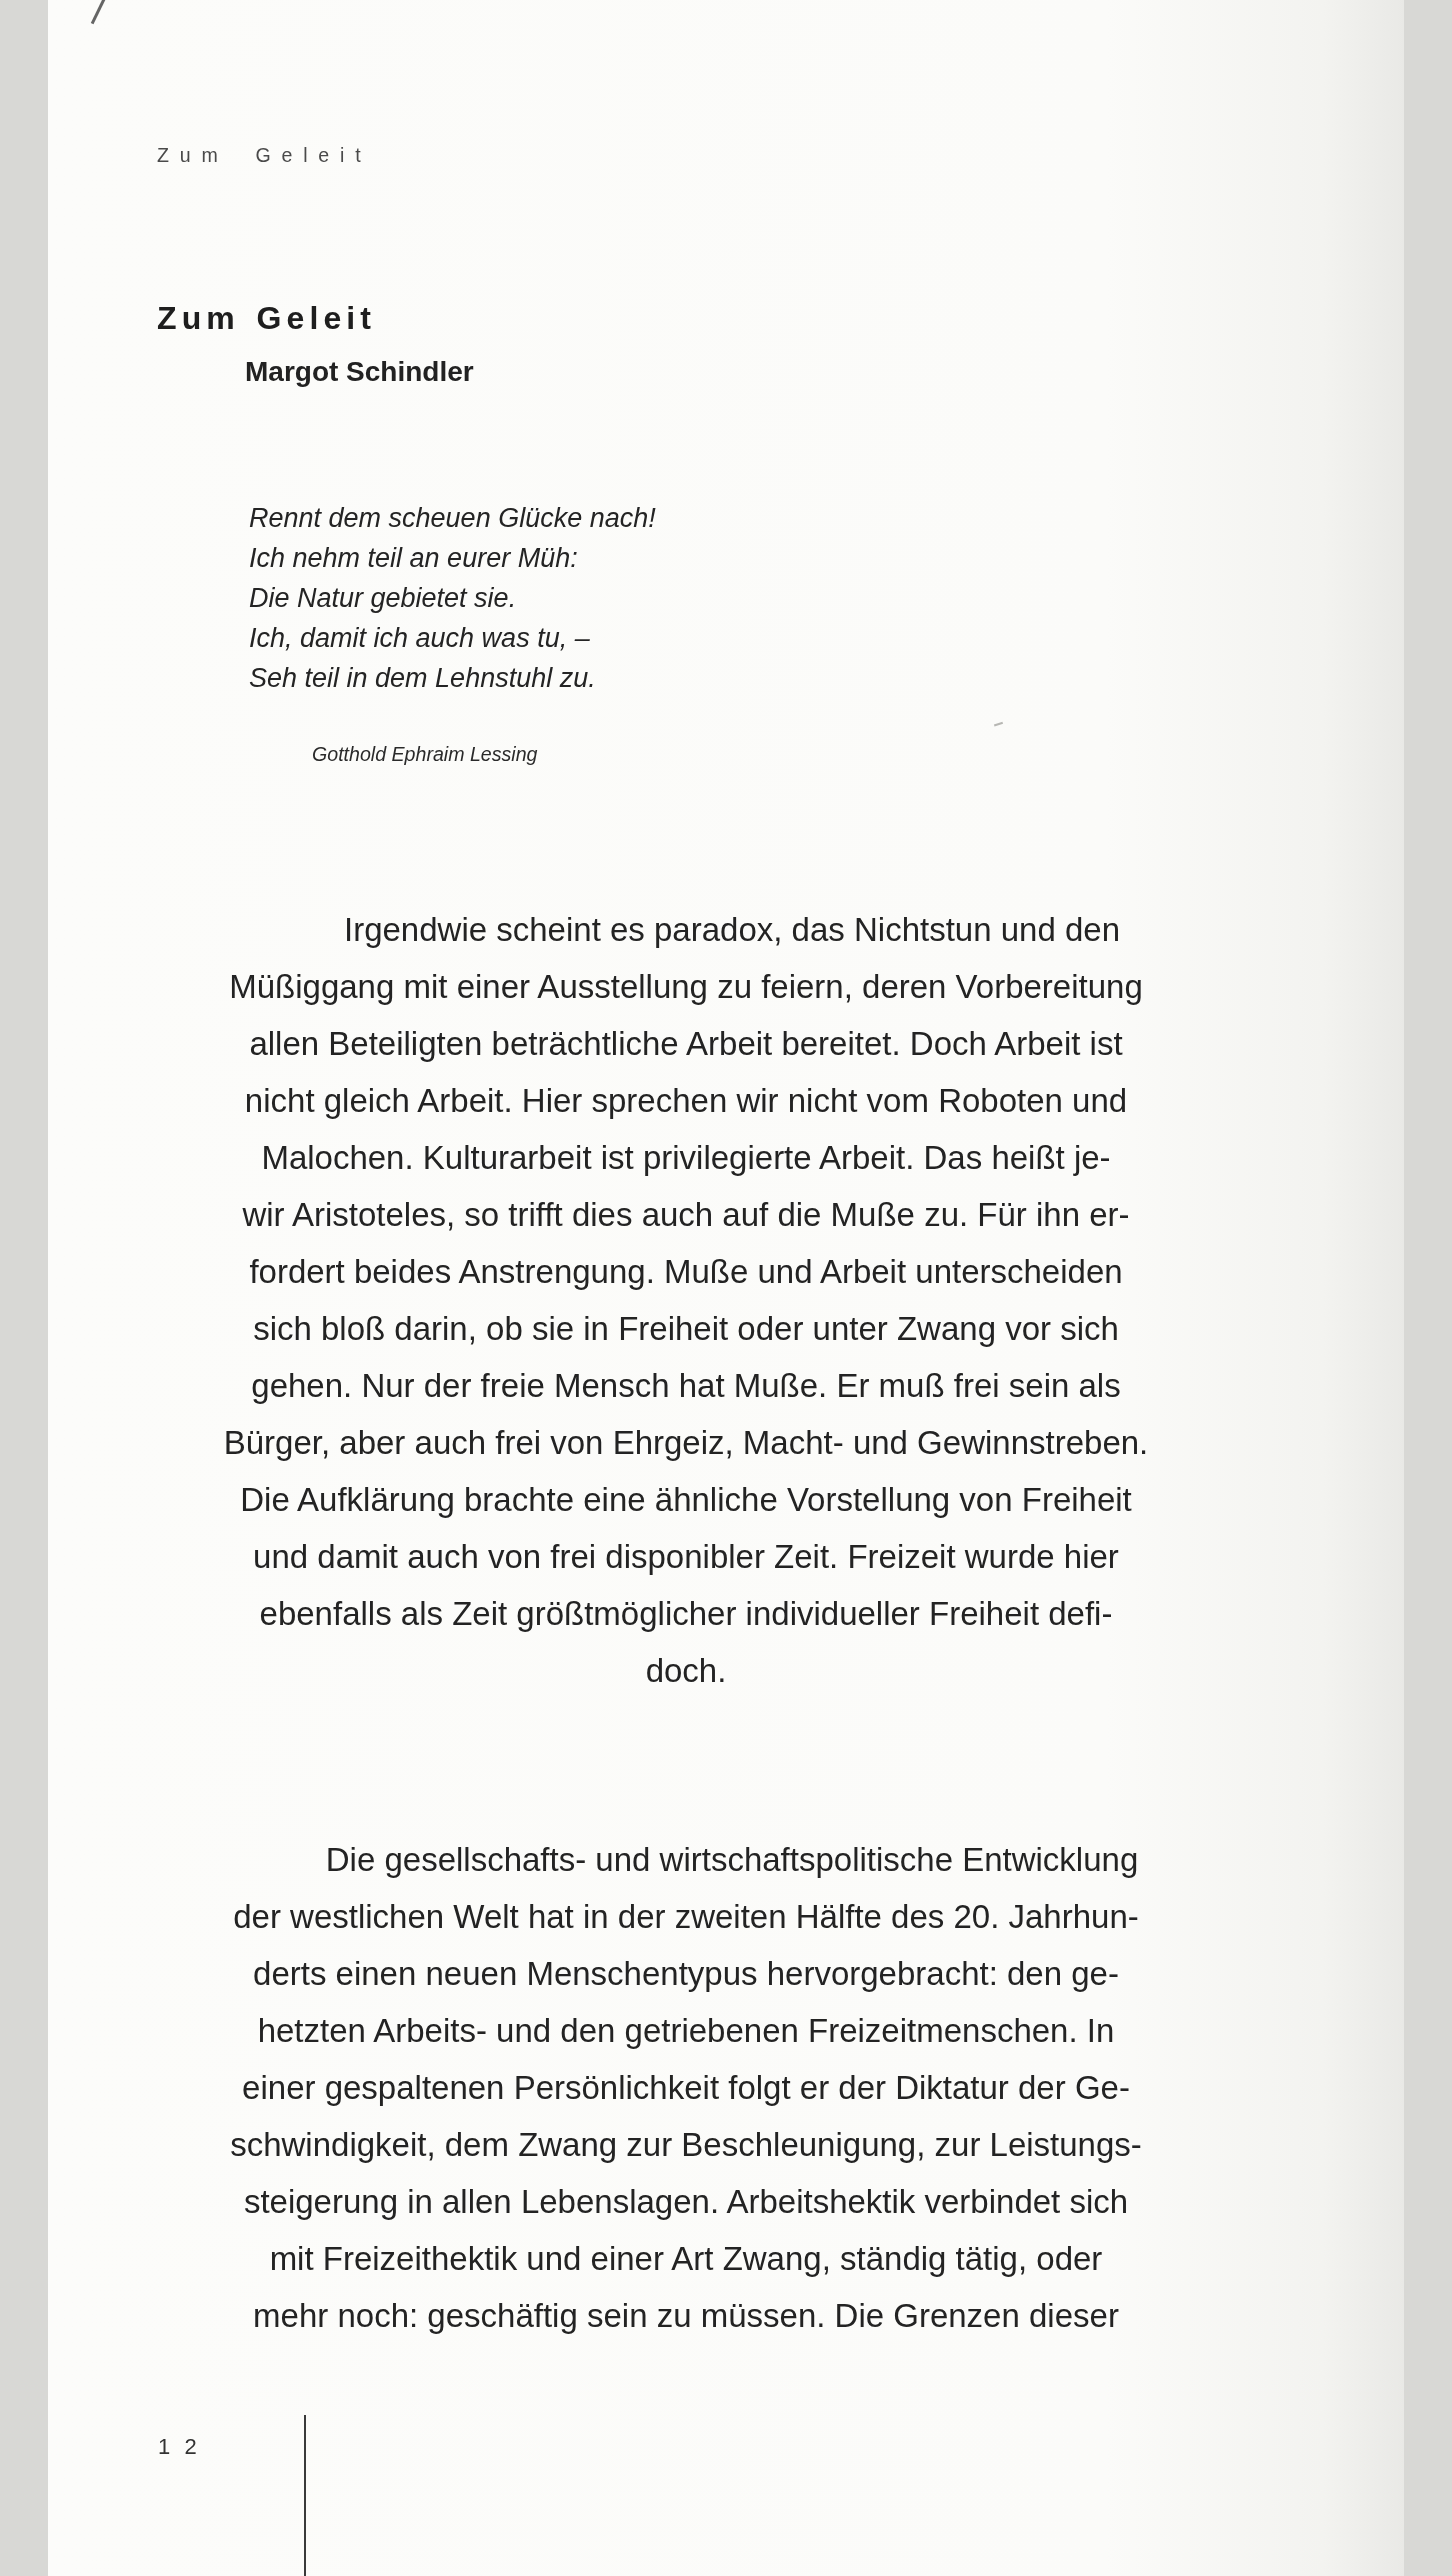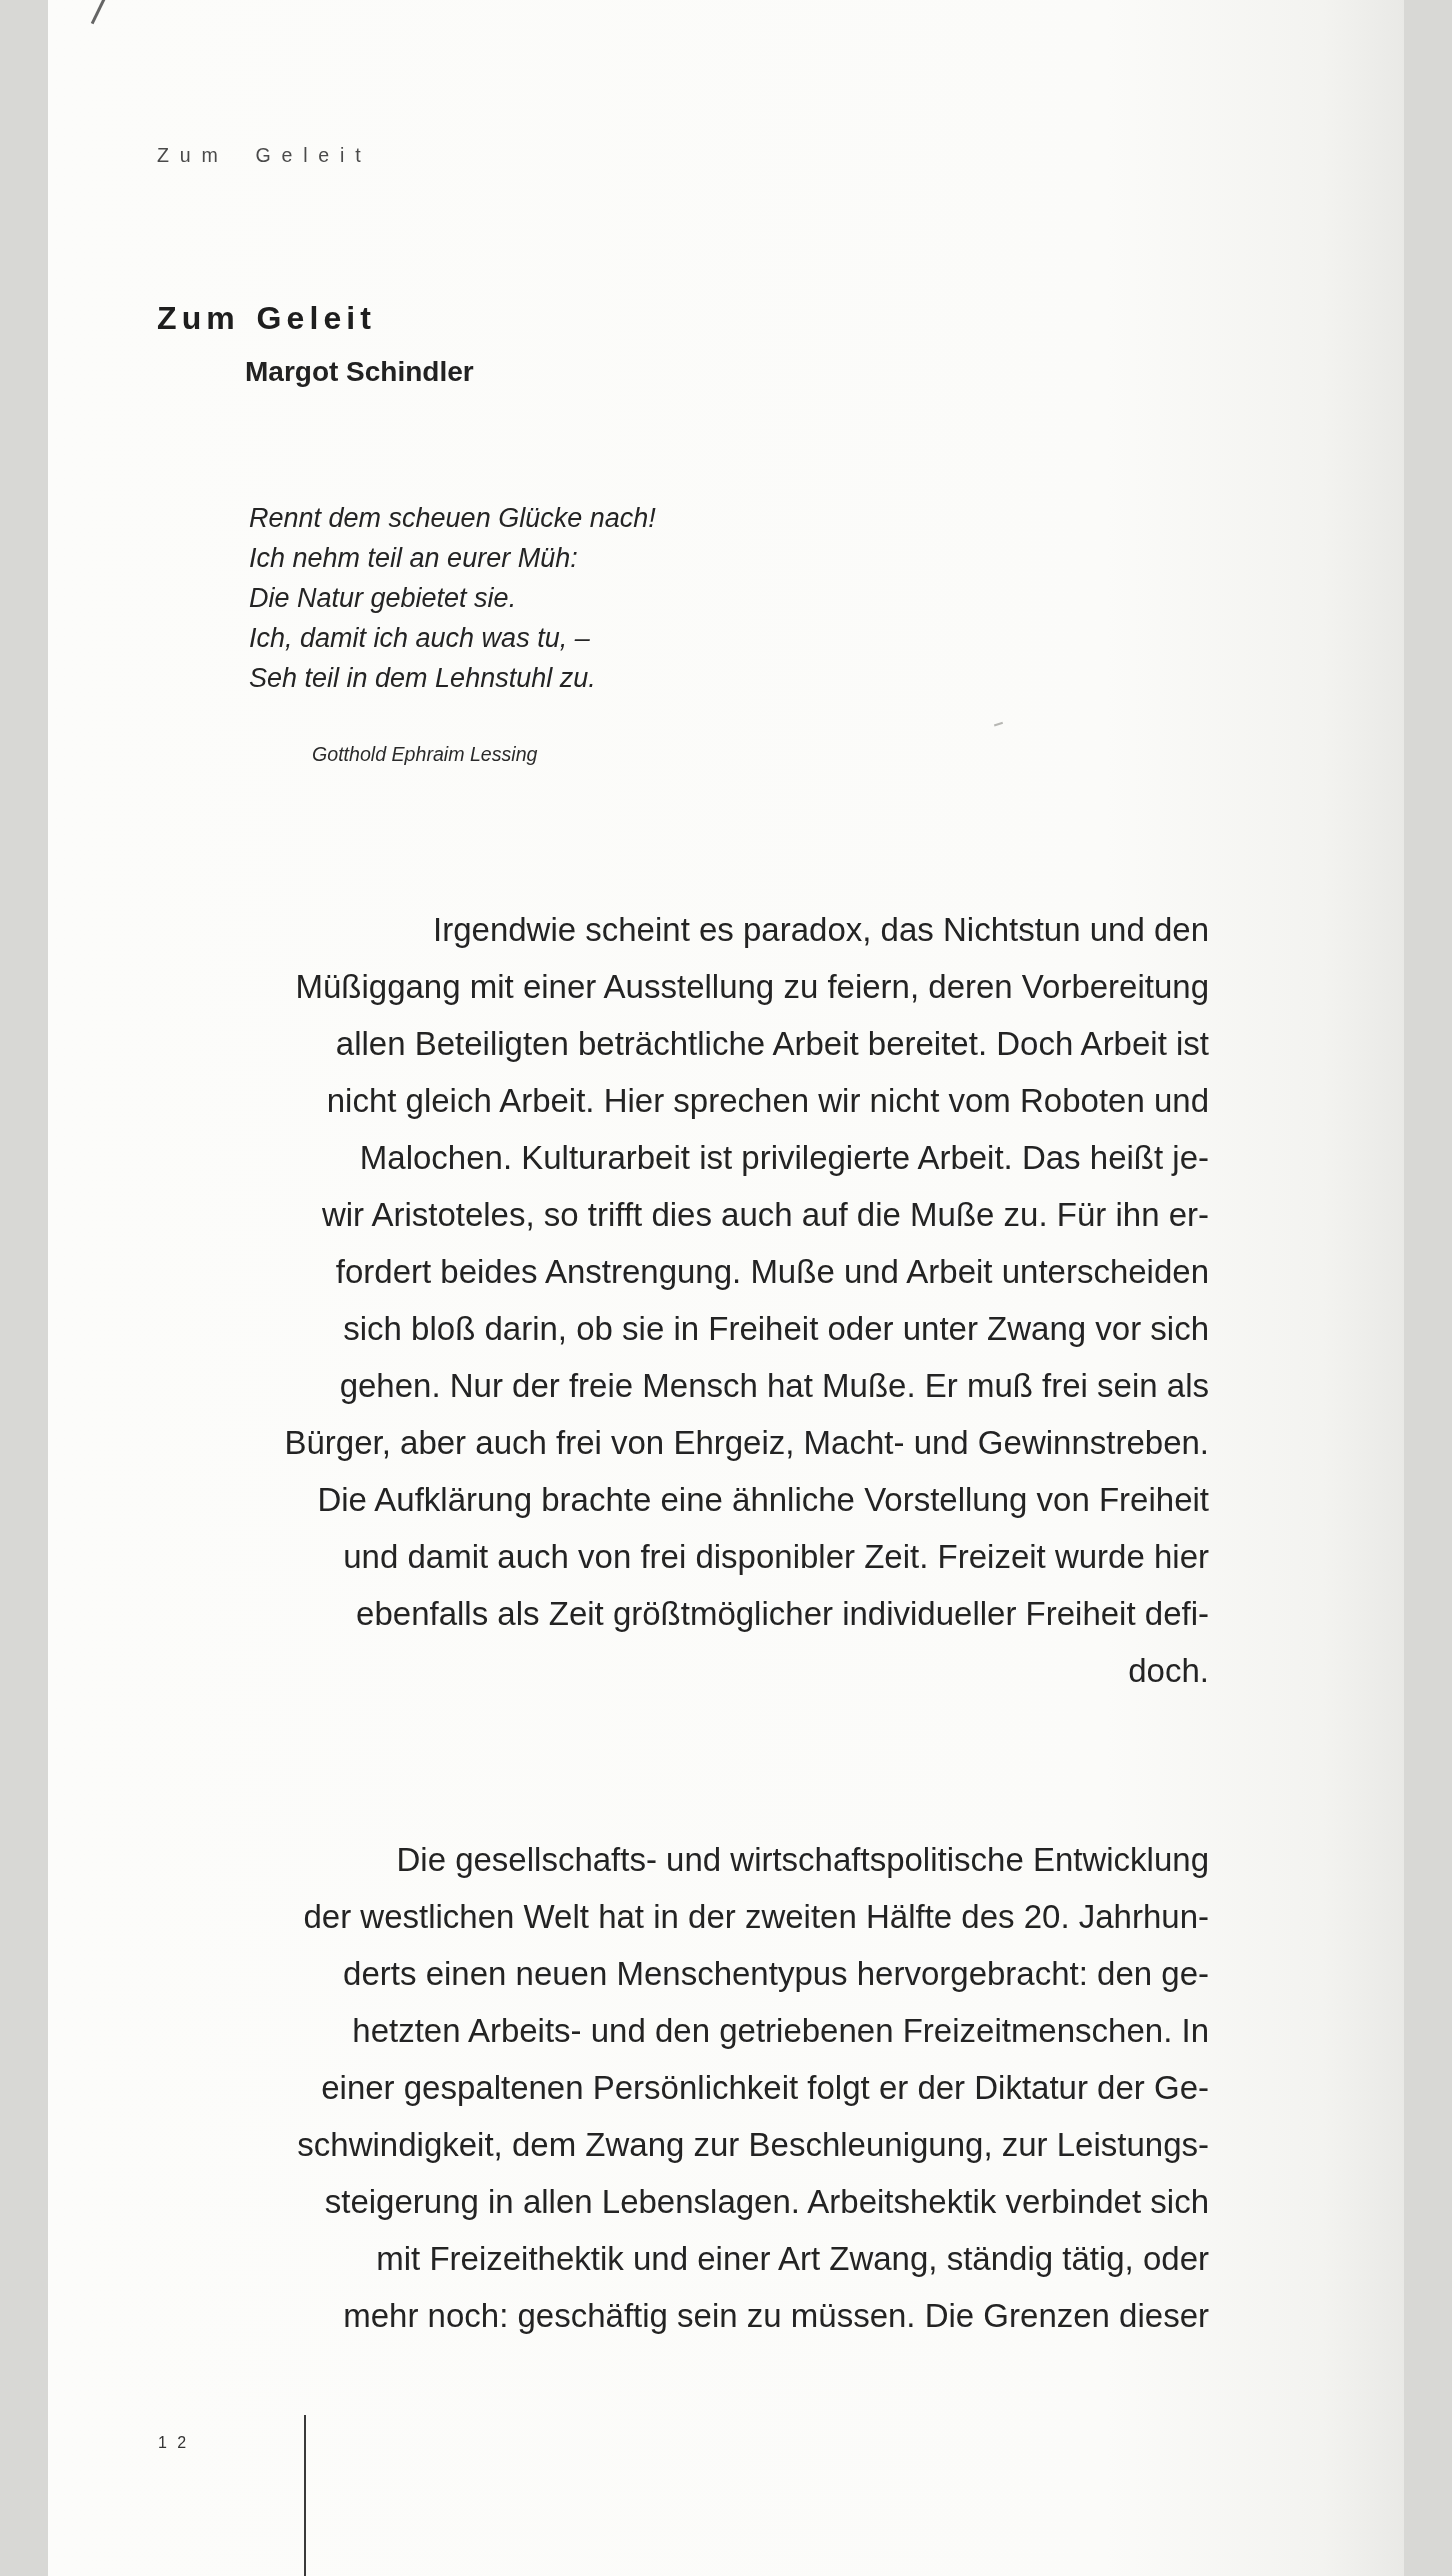--- a/index.html
+++ b/index.html
@@ -65,38 +65,38 @@
     left: 264px;
     top: 743px;
     font-size: 19.6px;
     font-style: italic;
     color: #2a2a2a;
   }
 
   
   .body-paragraph {
     position: absolute;
-    left: 101px;
+    left: 108px;
     width: 1060px;
     font-size: 33px;
     line-height: 57px;
     color: #232323;
-    text-align: right;
+    text-align: center;
   }
   .paragraph-1 { top: 901px; }
   .paragraph-2 { top: 1831px; }
   .text-line { white-space: nowrap; }
   .text-line.indent { padding-left: 92px; }
 
   
   .page-number {
     position: absolute;
     left: 110px;
     top: 2434px;
-    font-size: 16px;
+    font-size: 22px;
     letter-spacing: 0.65em;
     color: #333;
   }
 
   
   .gutter-rule {
     position: absolute;
     left: 256px;
     top: 2415px;
     width: 2.2px;

